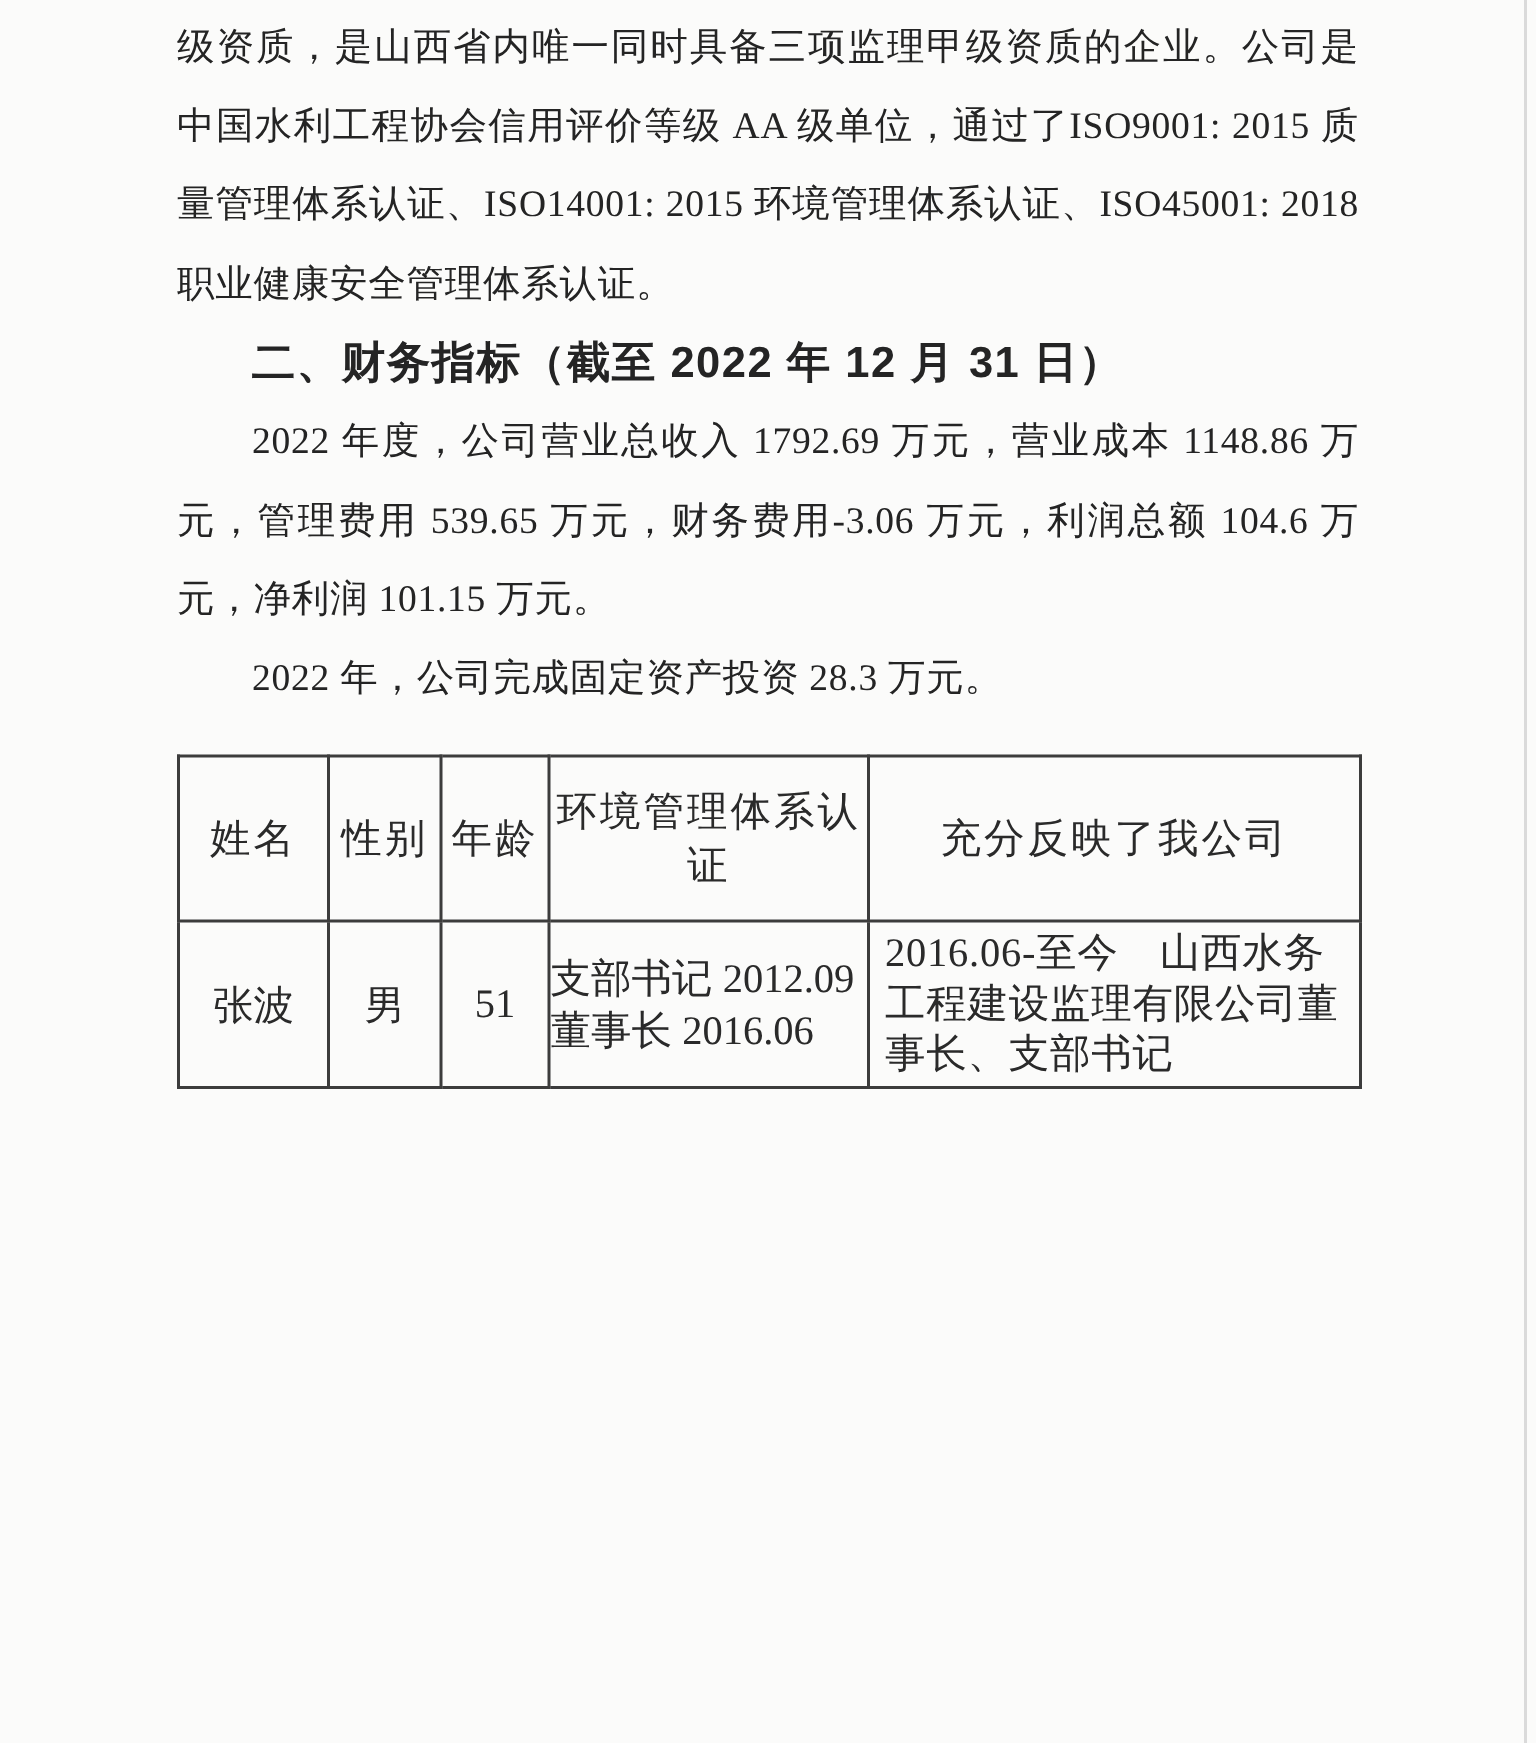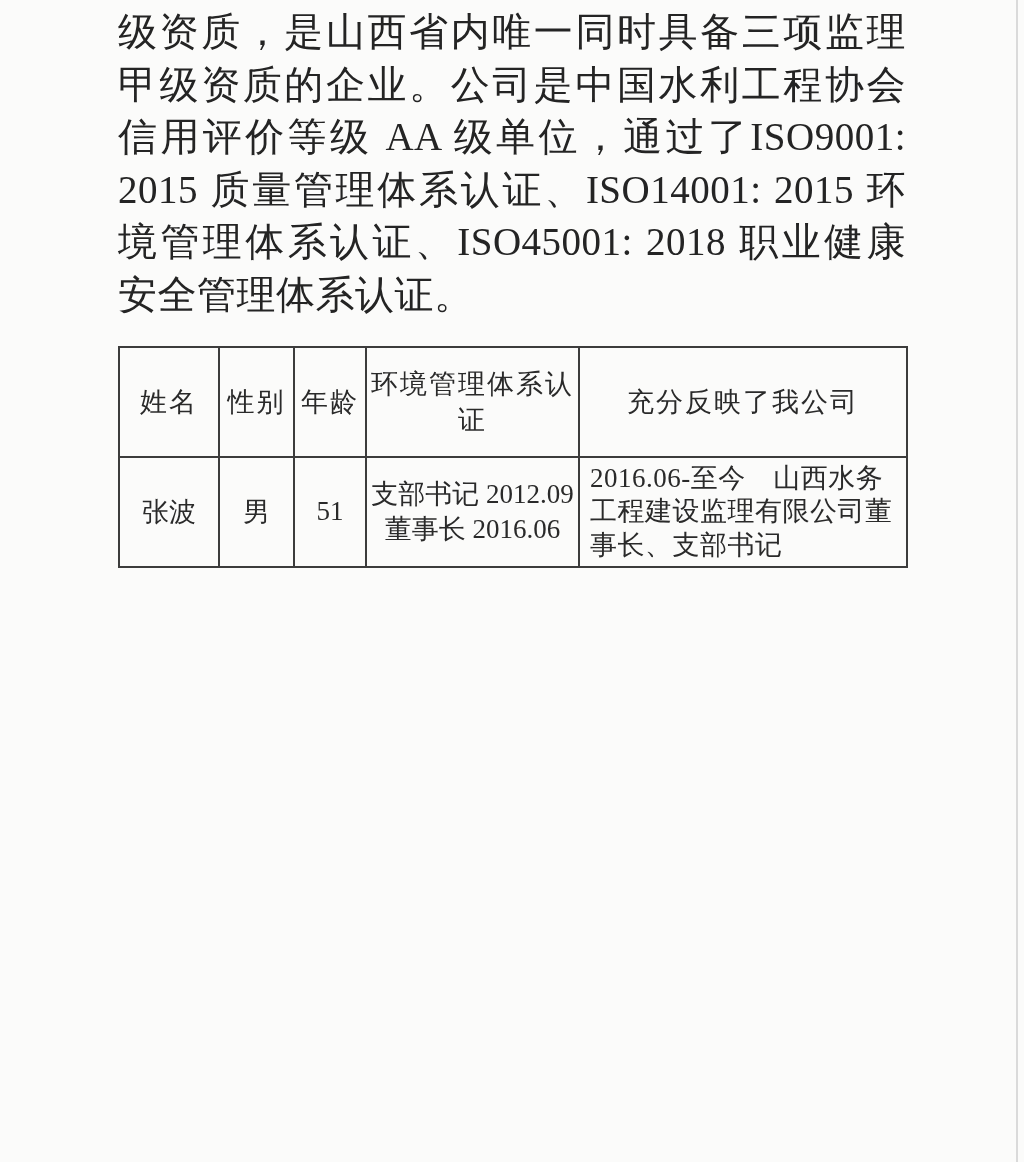--- a/index.html
+++ b/index.html
@@ -16,21 +16,21 @@
     overflow: hidden;
   }
   .page {
     position: absolute;
     left: 118px;
     top: 6px;
     width: 788px;
   }
   .para {
     margin: 0;
-    font-size: 39px;
+    font-size: 25px;
     line-height: 52.6px;
     text-align: justify;
     text-justify: inter-ideograph;
     letter-spacing: 0.5px;
   }
   .para.indent {
     text-indent: 2em;
   }
   .heading {
     margin: 0;
@@ -65,43 +65,46 @@
     text-align: center;
   }
   td.exp-cell {
     text-align: left !important;
     padding: 4px 8px 4px 10px !important;
     line-height: 33.5px;
     letter-spacing: 0.5px;
   }
   .pos-line {
     line-height: 35px;
-    text-align: center;
+    text-align: left;
   }
   .page-edge-line {
     position: absolute;
     left: 1016px;
     top: 0;
     width: 2px;
     height: 1162px;
     background: #d2d2d2;
     opacity: 0.8;
   }
 </style>
 </head>
 <body>
 
 <div class="page">
 
   <p class="para">级资质，是山西省内唯一同时具备三项监理甲级资质的企业。公司是中国水利工程协会信用评价等级 AA 级单位，通过了ISO9001: 2015 质量管理体系认证、ISO14001: 2015 环境管理体系认证、ISO45001: 2018 职业健康安全管理体系认证。</p>
 
+  <h2 class="heading">二、财务指标（截至 2022 年 12 月 31 日）</h2>
 
 
 
+  <p class="para indent">2022 年度，公司营业总收入 1792.69 万元，营业成本 1148.86 万元，管理费用 539.65 万元，财务费用-3.06 万元，利润总额 104.6 万元，净利润 101.15 万元。</p>
 
+  <p class="para indent">2022 年，公司完成固定资产投资 28.3 万元。</p>
 
 
   <table class="salary">
     <colgroup>
       <col style="width:100px">
       <col style="width:75px">
       <col style="width:72px">
       <col style="width:213px">
       <col style="width:328px">
     </colgroup>

